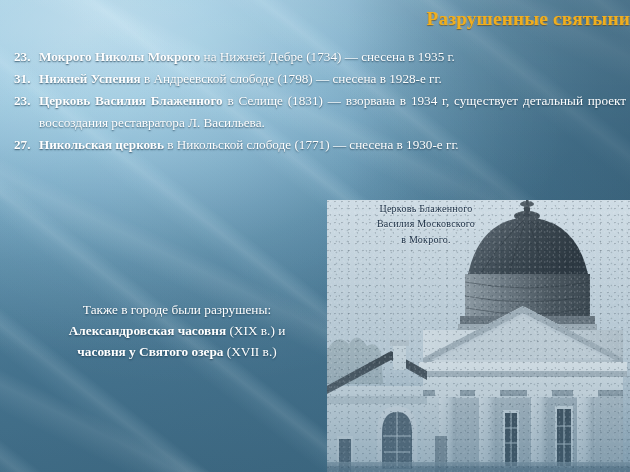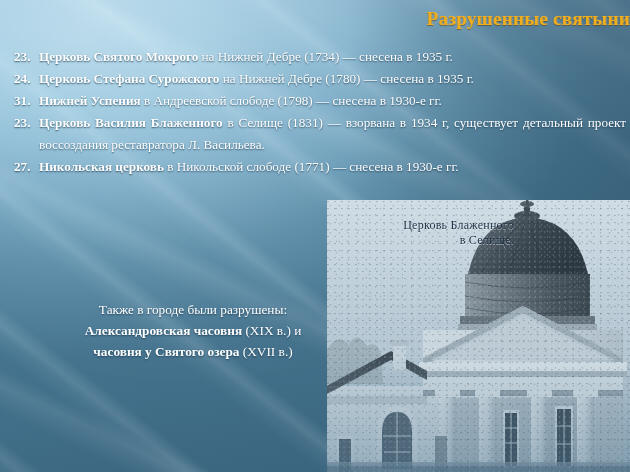--- a/index.html
+++ b/index.html
@@ -96,24 +96,24 @@
   }
   .photo-blue {
     position: absolute; inset: 0;
     background: linear-gradient(to bottom, rgba(70,120,150,0.10) 0%, rgba(60,108,138,0.18) 58%, rgba(60,104,132,0.48) 100%);
     pointer-events: none;
   }
 
   .photo-caption {
     position: absolute;
     left: 338px;
-    top: 218px;
+    top: 201px;
     width: 176px;
-    text-align: right;
-    font-size: 12px;
+    text-align: center;
+    font-size: 10px;
     line-height: 15.3px;
     color: #1b2f45;
     letter-spacing: .25px;
     text-shadow: 0 1px 0 rgba(255,255,255,.55);
   }
   .photo-caption div { white-space: nowrap; }
 
   
   .title {
     position: absolute;
@@ -152,21 +152,21 @@
     text-align: left;
     white-space: nowrap;
   }
   .li-body { flex: 1 1 auto; }
   .li-body b { font-weight: bold; }
   .just { text-align: justify; }
 
   
   .note {
     position: absolute;
-    left: 62px;
+    left: 46px;
     top: 299px;
     width: 262px;
     text-align: center;
     color: #ffffff;
     font-size: 13.3px;
     line-height: 21px;
     text-shadow: 0 1px 1.8px rgba(20,50,70,.72);
   }
   .note b { font-weight: bold; }
 </style>
@@ -319,40 +319,37 @@
 
       <rect x="0" y="262" width="303" height="10" fill="url(#groundG)" opacity=".7"></rect>
       <path d="M0 266 h303 v6 H0 Z" fill="#6a7d8b" opacity=".5"></path>
     </svg>
     <div class="photo-grain"></div>
     <div class="photo-blue"></div>
   </div>
 
   <div class="photo-caption">
     <div>Церковь Блаженного</div>
-    <div>в Селище.</div>
+    <div>Василия Московского</div>
+    <div>в Мокрого.</div>
   </div>
 
   <div class="title">Разрушенные святыни</div>
 
   <div class="list">
 
     <div class="li">
       <span class="li-num">23.</span>
-      <span class="li-body"><b>Церковь Святого Мокрого</b><span> на Нижней Дебре (1734) — снесена в 1935 г.</span></span>
+      <span class="li-body"><b>Мокрого Николы Мокрого</b><span> на Нижней Дебре (1734) — снесена в 1935 г.</span></span>
     </div>
 
-    <div class="li">
-      <span class="li-num">24.</span>
-      <span class="li-body just"><b>Церковь Стефана Сурожского</b><span> на Нижней Дебре (1780) — снесена в 1935 г.</span></span>
-    </div>
 
     <div class="li">
       <span class="li-num">31.</span>
-      <span class="li-body"><b>Нижней Успения</b><span> в Андреевской слободе (1798) — снесена в 1930-е гг.</span></span>
+      <span class="li-body"><b>Нижней Успения</b><span> в Андреевской слободе (1798) — снесена в 1928-е гг.</span></span>
     </div>
 
     <div class="li">
       <span class="li-num">23.</span>
       <span class="li-body just"><b>Церковь Василия Блаженного</b><span> в Селище (1831) — взорвана в 1934 г, существует детальный проект воссоздания реставратора  Л. Васильева.</span></span>
     </div>
 
     <div class="li">
       <span class="li-num">27.</span>
       <span class="li-body just"><b>Никольская церковь</b><span> в Никольской слободе (1771) — снесена в 1930-е гг.</span></span>

